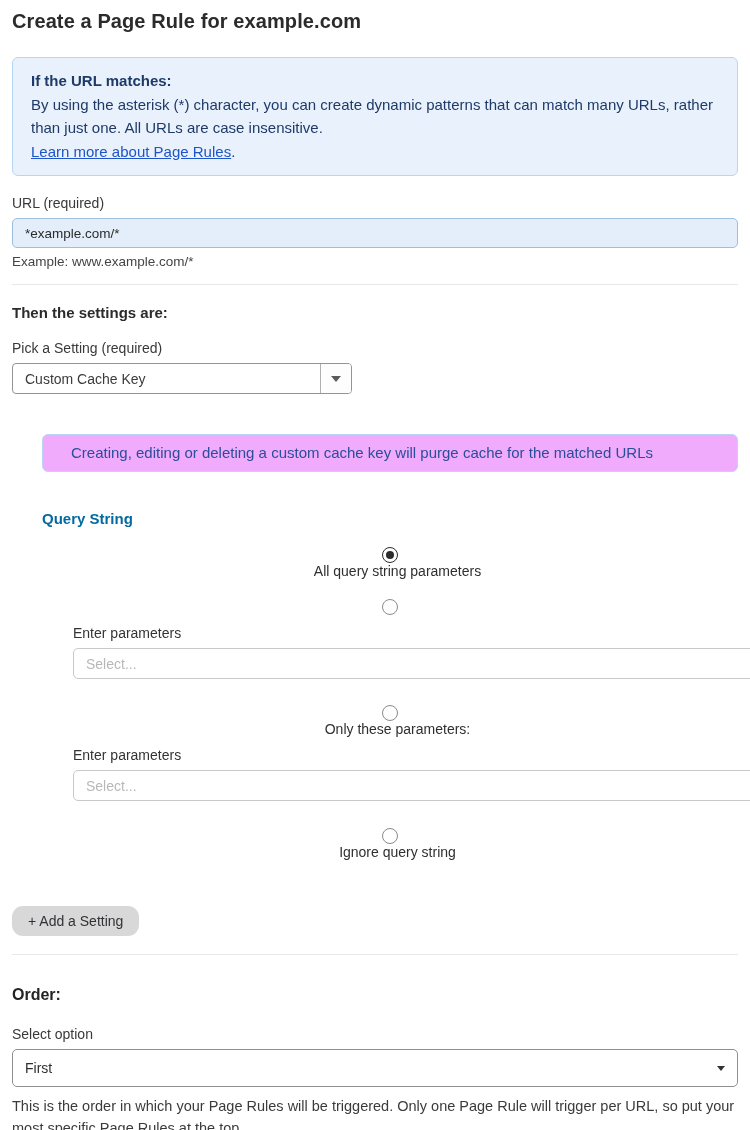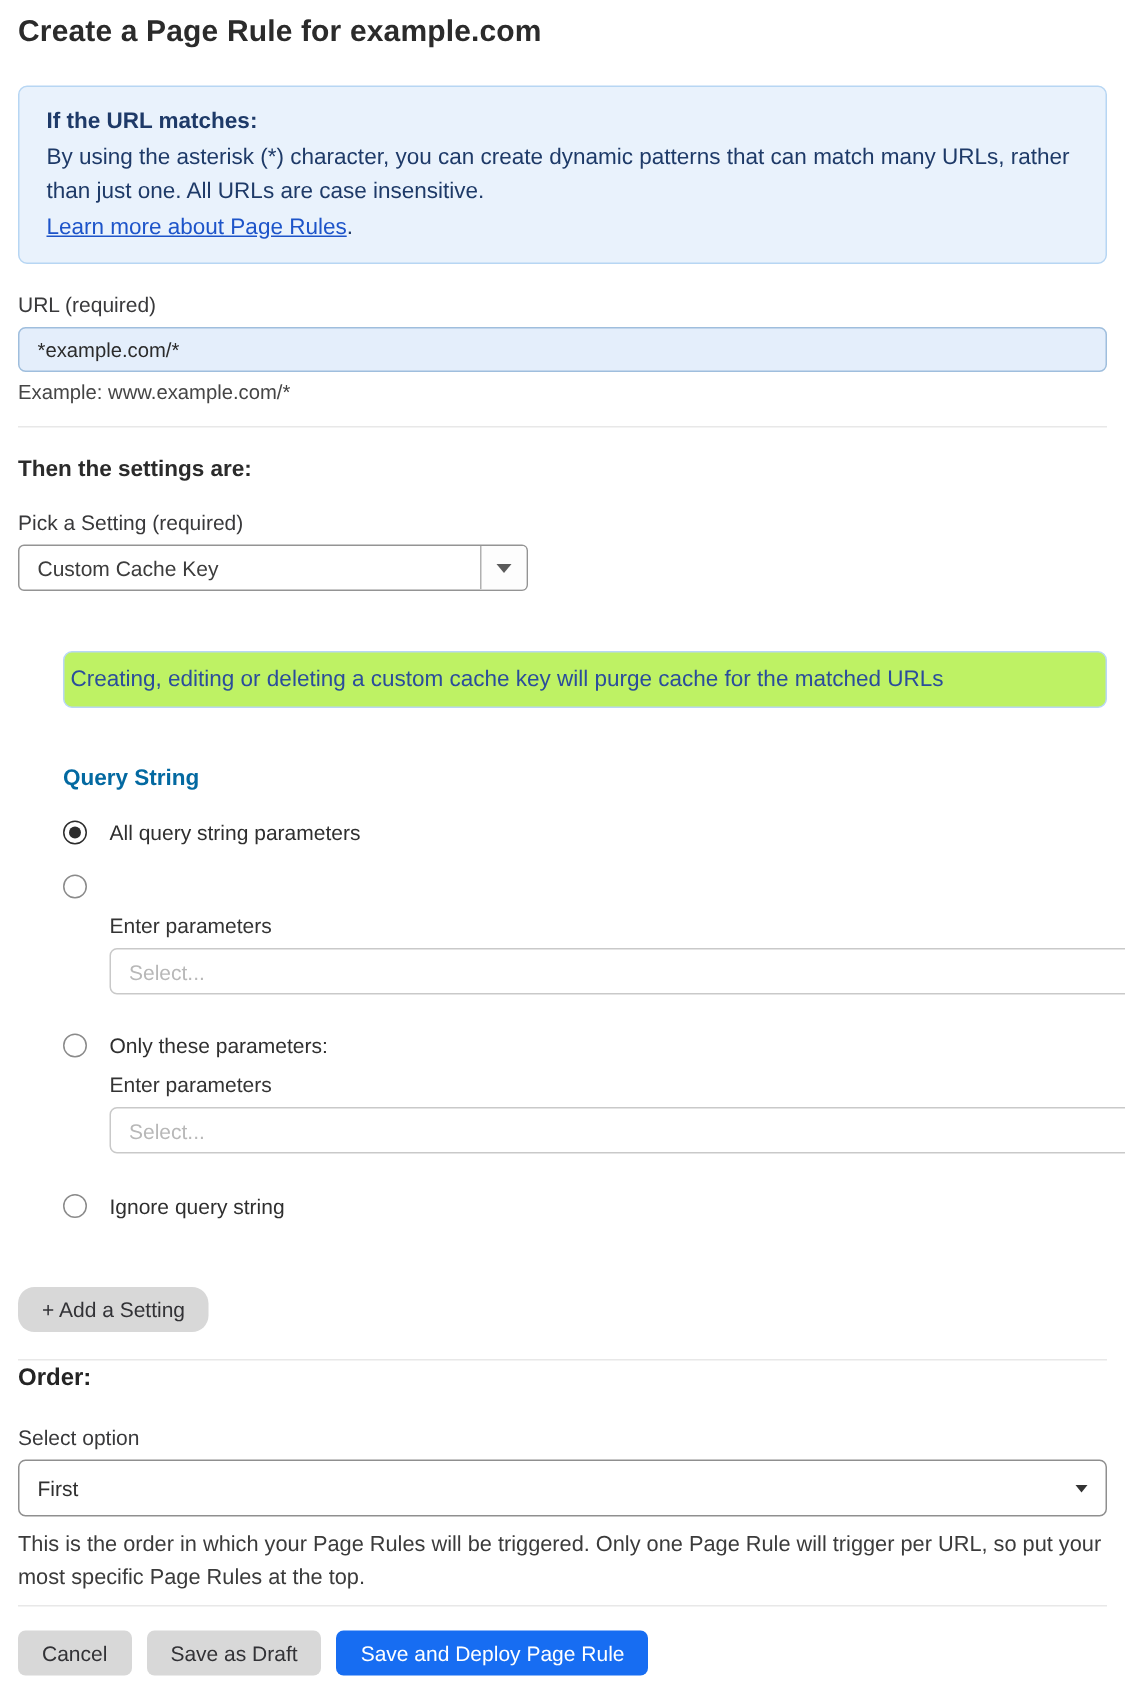--- a/index.html
+++ b/index.html
@@ -100,38 +100,39 @@
   .caret-down {
     width: 0; height: 0;
     border-left: 5px solid transparent;
     border-right: 5px solid transparent;
     border-top: 6px solid #5b5b5b;
     display: inline-block;
   }
   .indent-block { margin-left: 30px; }
   .notice-box {
     margin-top: 40px;
-    background: #bef264;
+    background: #f0abfc;
     border: 1px solid #b9d7f5;
     border-radius: 6px;
-    padding: 8px 4px;
+    padding: 8px 28px;
     font-size: 15px;
     color: #2b4d9b;
     line-height: 20px;
   }
   .query-heading {
     margin-top: 38px;
     font-size: 15px;
     font-weight: bold;
     color: #0369a1;
   }
   .radio-row {
     display: flex;
     align-items: center;
     margin-top: 20px;
+    flex-direction: column;
   }
   .radio {
     width: 16px; height: 16px;
     border: 1.5px solid #8a8a8a;
     border-radius: 50%;
     background: #fff;
     flex: 0 0 auto;
     position: relative;
     cursor: pointer;
   }
@@ -195,21 +196,21 @@
     border-radius: 5px;
     font-size: 14px;
     font-family: "Liberation Sans", sans-serif;
     cursor: pointer;
     padding: 0 16px;
   }
   .btn-gray { background: #d8d8d8; color: #323236; }
   .btn-blue { background: #176df2; color: #ffffff; }
   .add-setting-btn { margin-top: 46px; border-radius: 11px; }
   .order-heading {
-    margin-top: 3px;
+    margin-top: 31px;
     font-size: 16px;
     font-weight: bold;
     color: #242424;
   }
   .order-select {
     margin-top: 7px;
     width: 100%;
     height: 29px;
     border: 1px solid #8f8f8f;
     border-radius: 5px;

